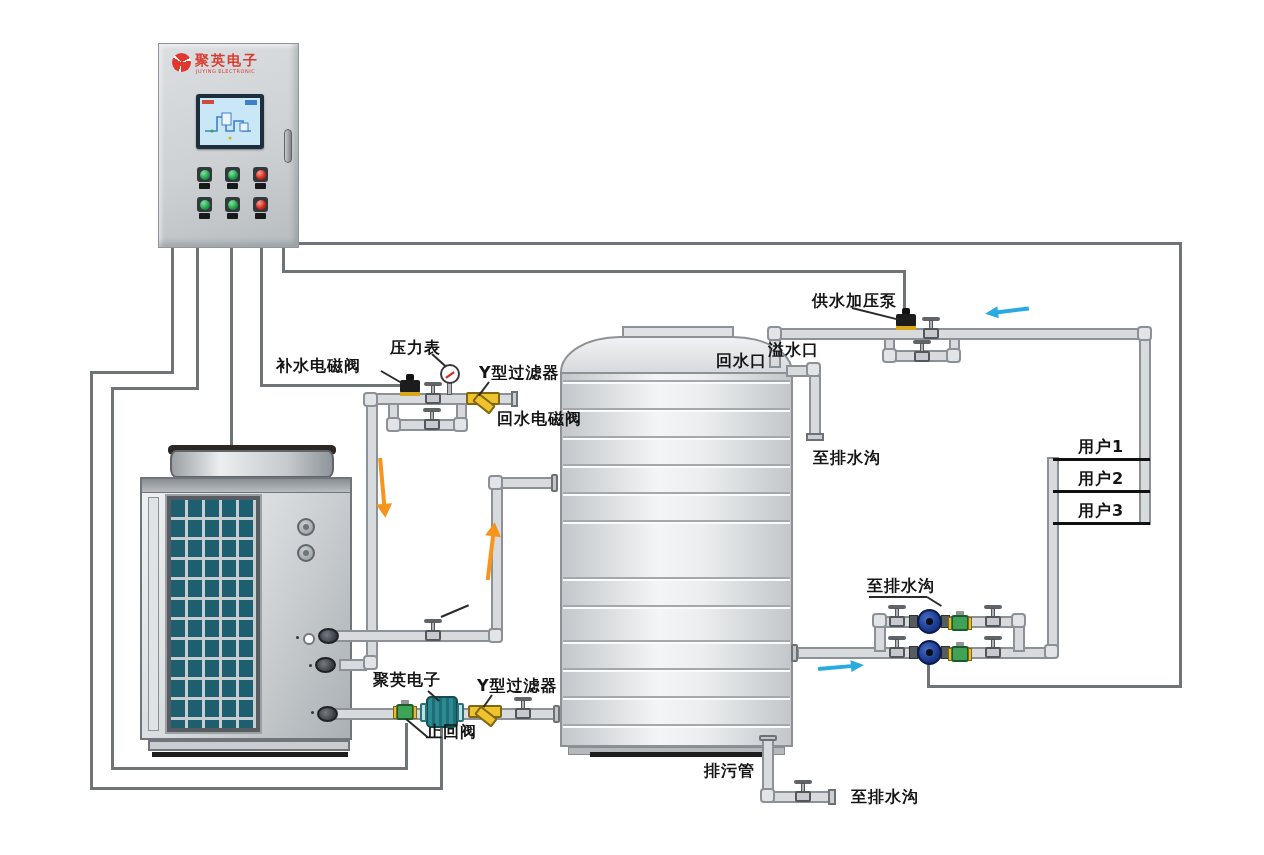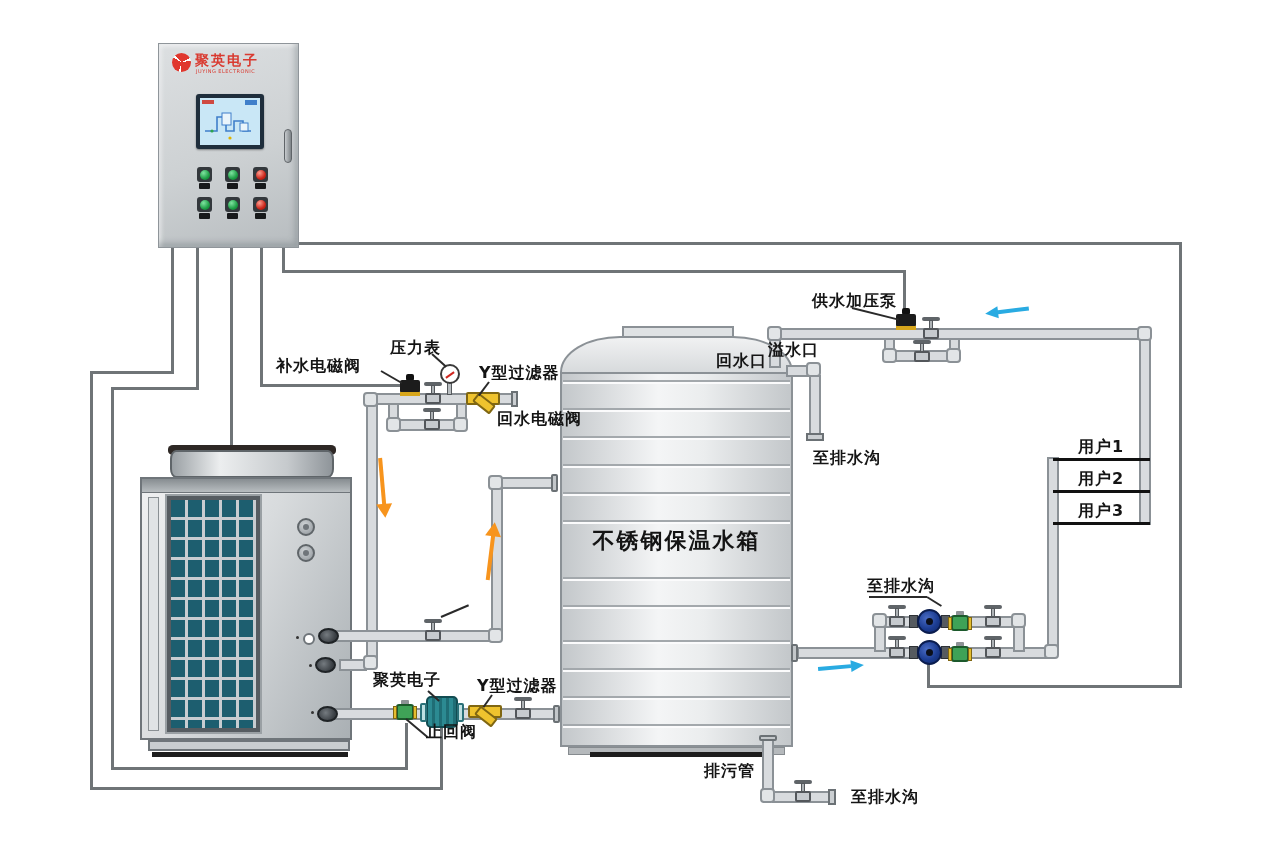--- a/index.html
+++ b/index.html
@@ -149,21 +149,20 @@
     <div class="rib" style="top:62px"></div>
     <div class="rib" style="top:90px"></div>
     <div class="rib" style="top:118px"></div>
     <div class="rib" style="top:146px"></div>
     <div class="rib" style="top:203px"></div>
     <div class="rib" style="top:231px"></div>
     <div class="rib" style="top:266px"></div>
     <div class="rib" style="top:294px"></div>
     <div class="rib" style="top:322px"></div>
     <div class="rib" style="top:350px"></div>
-    <div class="lbl big" style="left:0;top:152px;width:100%;text-align:center">不锈钢保温水箱</div>
   </div>
   <div class="tank-base"></div>
   <div class="blackbar" style="left:590px;top:752px;width:180px;height:5px"></div>
 
   <div class="hp-fantop"></div>
   <div class="hp-fan"></div>
   <div class="hp-cab">
     <div class="hp-top"></div>
     <div class="hp-trim"></div>
     <div class="coil"></div>

